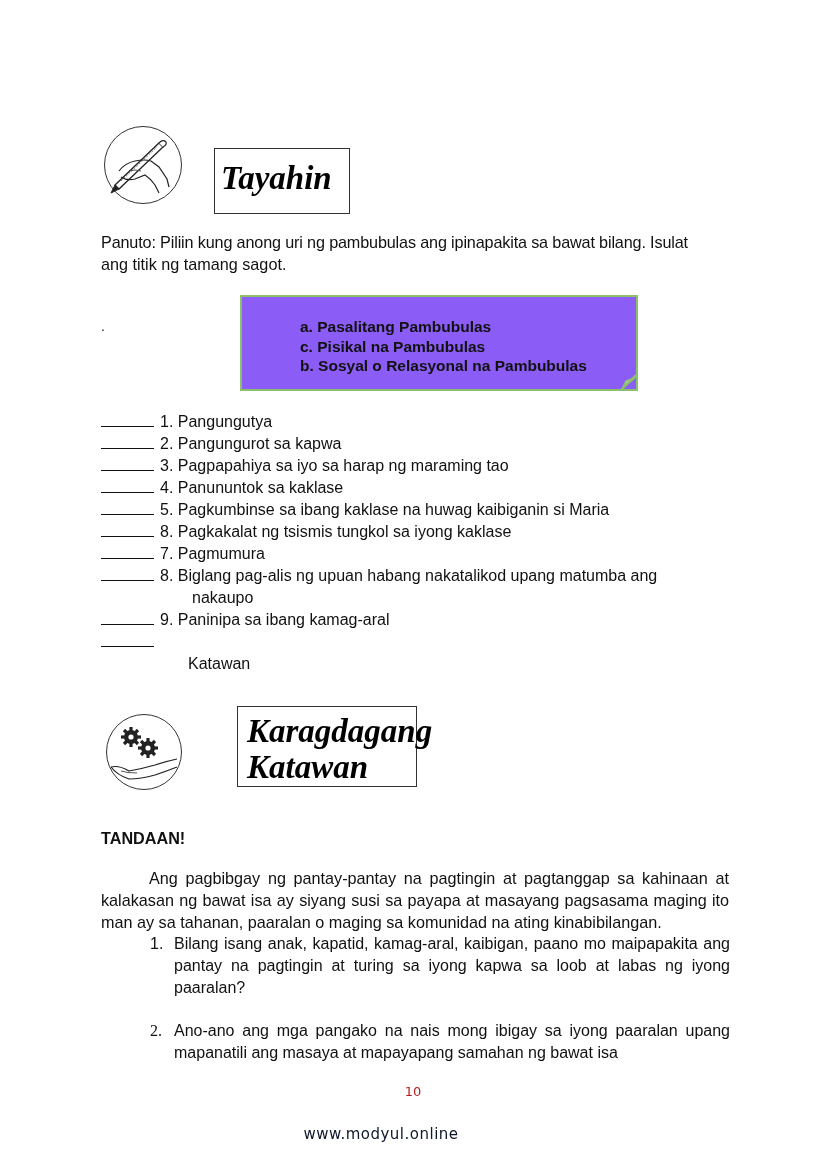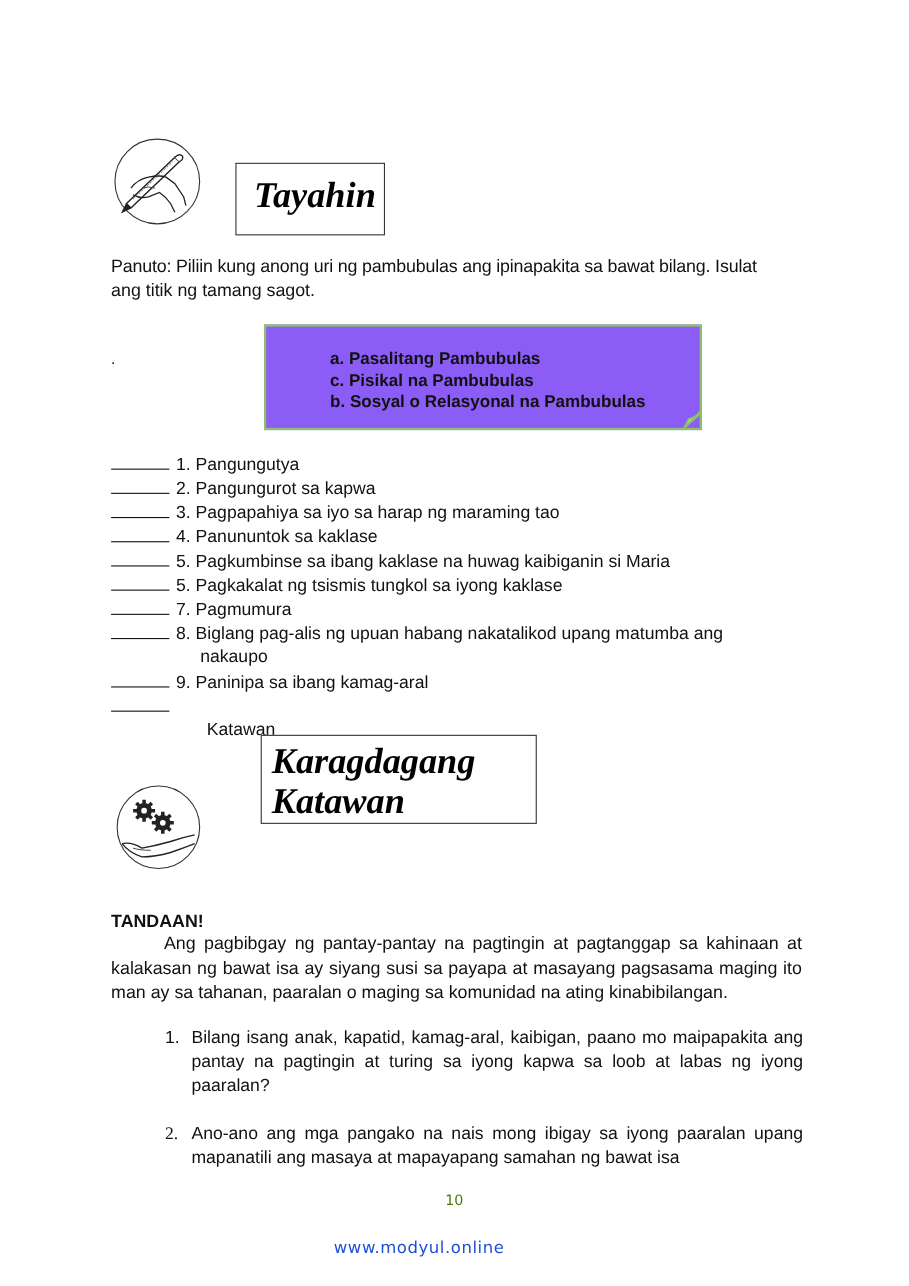--- a/index.html
+++ b/index.html
@@ -3,50 +3,50 @@
 <meta charset="utf-8">
 <style>
   html, body { margin: 0; padding: 0; background: #ffffff; }
   body { width: 826px; height: 1169px; position: relative; overflow: hidden;
          font-family: "Liberation Sans", sans-serif; color: #111; }
   .abs { position: absolute; }
   .icon-circle { width: 76px; height: 76px; border: 1.5px solid #333; border-radius: 50%; box-sizing: border-box; background: #fff; }
   .title-box { border: 1px solid #333; box-sizing: border-box; background: #fff;
                font-family: "Liberation Serif", serif; font-style: italic; font-weight: bold; color: #000; }
   .body-text { font-size: 16.2px; line-height: 22px; }
-  .justify { text-align: justify; text-align-last: left; }
+  .justify { text-align: justify; text-align-last: left; margin-top: 20px; }
   .legend-box { border: 2px solid #8cc06a; box-sizing: border-box; background: #8b5cf6; }
   .legend-box .items { position: absolute; left: 58px; top: 20px; font-weight: bold; font-size: 15.5px; line-height: 19.5px; }
   .qrow { position: absolute; left: 101px; font-size: 16px; line-height: 22px; white-space: nowrap; }
   .blank { display: inline-block; width: 53px; border-bottom: 1px solid #111; height: 15px; margin-right: 6px; vertical-align: baseline; }
   .cont { position: absolute; font-size: 16px; line-height: 22px; white-space: nowrap; }
   .num-item { position: absolute; left: 150px; width: 580px; font-size: 16px; line-height: 22px; }
   .num-item .n { position: absolute; left: 0; top: 0; }
   .num-item .t { margin-left: 24px; text-align: justify; text-align-last: left; }
-  .page-no { left: 0; width: 826px; text-align: center; font-size: 13px; color: #4d7c0f; font-family: "DejaVu Sans", sans-serif; }
-  .watermark { left: 0; width: 762px; text-align: center; font-size: 15px; color: #1d4ed8; letter-spacing: 0.5px; font-family: "DejaVu Sans", sans-serif; }
+  .page-no { left: 0; width: 826px; text-align: center; font-size: 13px; color: #b91c1c; font-family: "DejaVu Sans", sans-serif; }
+  .watermark { left: 0; width: 762px; text-align: center; font-size: 15px; color: #0f172a; letter-spacing: 0.5px; font-family: "DejaVu Sans", sans-serif; }
 </style>
 </head>
 <body>
 
 <div class="abs icon-circle" style="left:104px; top:126px; width:78px; height:78px;">
   <svg width="76" height="76" viewBox="0 0 76 76">
 
     <path d="M10 58 L54 16 L58 20 L14 62 Z" fill="#fff" stroke="#222" stroke-width="1.3"></path>
     <path d="M54 16 Q58 12 61 15 Q62 18 58 20" fill="#fff" stroke="#222" stroke-width="1.2"></path>
     <path d="M10 58 L6 66 L14 62" fill="#222" stroke="#222" stroke-width="1"></path>
     <path d="M16 54 L52 20" stroke="#555" stroke-width="0.8" stroke-dasharray="2 1.5"></path>
 
     <path d="M14 44 Q20 36 30 34 Q40 32 46 34 L54 40 Q58 46 62 52 L64 60" fill="none" stroke="#222" stroke-width="1.2"></path>
     <path d="M16 50 Q22 54 30 52 L40 48 Q46 52 50 58 L54 66" fill="none" stroke="#222" stroke-width="1.2"></path>
     <path d="M24 44 Q30 42 36 44" fill="none" stroke="#444" stroke-width="0.9"></path>
   </svg>
 </div>
 <div class="abs title-box" style="left:214px; top:148px; width:136px; height:66px;">
-  <span style="position:absolute; left:16px; top:10px; font-size:33px; line-height:38px;">Tayahin</span>
+  <span style="position:absolute; left:6px; top:10px; font-size:33px; line-height:38px;">Tayahin</span>
 </div>
 
 <div class="abs body-text" style="left:101px; top:231px; width:628px;">
   <div style="white-space:nowrap; letter-spacing:-0.15px;">Panuto: Piliin kung anong uri ng pambubulas ang ipinapakita sa bawat bilang. Isulat</div>
   <div>ang titik ng tamang sagot.</div>
 </div>
 
 <div class="abs" style="left:101px; top:318px; font-size:14px;">.</div>
 
 <div class="abs legend-box" style="left:240px; top:295px; width:398px; height:96px;">
@@ -71,29 +71,29 @@
 <div class="qrow" style="top:455px;">
   <span class="blank"></span><span>3. Pagpapahiya sa iyo sa harap ng maraming tao</span>
 </div>
 <div class="qrow" style="top:477px;">
   <span class="blank"></span><span>4. Panununtok sa kaklase</span>
 </div>
 <div class="qrow" style="top:499px;">
   <span class="blank"></span><span>5. Pagkumbinse sa ibang kaklase na huwag kaibiganin si Maria</span>
 </div>
 <div class="qrow" style="top:521px;">
-  <span class="blank"></span><span>5. Pagkakalat ng tsismis tungkol sa iyong kaklase</span>
+  <span class="blank"></span><span>8. Pagkakalat ng tsismis tungkol sa iyong kaklase</span>
 </div>
 <div class="qrow" style="top:543px;">
   <span class="blank"></span><span>7. Pagmumura</span>
 </div>
 <div class="qrow" style="top:565px;">
   <span class="blank"></span><span>8. Biglang pag-alis ng upuan habang nakatalikod upang matumba ang</span>
 </div>
-<div class="cont" style="left:182px; top:587px;">nakaupo</div>
+<div class="cont" style="left:192px; top:587px;">nakaupo</div>
 <div class="qrow" style="top:609px;">
   <span class="blank"></span><span>9. Paninipa sa ibang kamag-aral</span>
 </div>
 <div class="qrow" style="top:631px;">
   <span class="blank"></span>
 </div>
 <div class="cont" style="left:188px; top:653px;">Katawan</div>
 
 <div class="abs icon-circle" style="left:106px; top:714px; width:76px; height:76px;">
   <svg width="74" height="74" viewBox="0 0 74 74">
@@ -115,21 +115,21 @@
         <line x1="34" y1="26" x2="48" y2="40"></line>
           <line x1="48" y1="26" x2="34" y2="40"></line>
       </g>
       <circle cx="41" cy="33" r="2.6" fill="#fff"></circle>
     </g>
     <path d="M4 52 Q12 50 22 56 Q34 54 48 50 Q60 46 70 44" fill="none" stroke="#222" stroke-width="1.2"></path>
     <path d="M4 52 Q10 60 22 64 Q34 64 48 60 Q60 56 70 52" fill="none" stroke="#222" stroke-width="1.2"></path>
     <path d="M14 56 Q20 58 30 58" fill="none" stroke="#444" stroke-width="0.9"></path>
   </svg>
 </div>
-<div class="abs title-box" style="left:237px; top:668px; width:251px; height:81px;">
+<div class="abs title-box" style="left:237px; top:706px; width:180px; height:81px;">
   <div style="position:absolute; left:9px; top:6px; font-size:33px; line-height:36px;">Karagdagang</div>
   <div style="position:absolute; left:9px; top:42px; font-size:33px; line-height:36px;">Katawan</div>
 </div>
 
 <div class="abs body-text" style="left:101px; top:827px;font-weight:bold;">TANDAAN!</div>
 <div class="abs body-text justify" style="left:101px; top:847px; width:628px; text-indent:48px;">Ang pagbibgay ng pantay-pantay na pagtingin at pagtanggap sa kahinaan at kalakasan ng bawat isa ay siyang susi sa payapa at masayang pagsasama maging ito man ay sa tahanan, paaralan o maging sa komunidad na ating kinabibilangan.</div>
 
 <div class="num-item" style="top:933px;">
   <span class="n">1.</span>
   <div class="t">Bilang isang anak, kapatid, kamag-aral, kaibigan, paano mo maipapakita ang pantay na pagtingin at turing sa iyong kapwa sa loob at labas ng iyong paaralan?</div>

